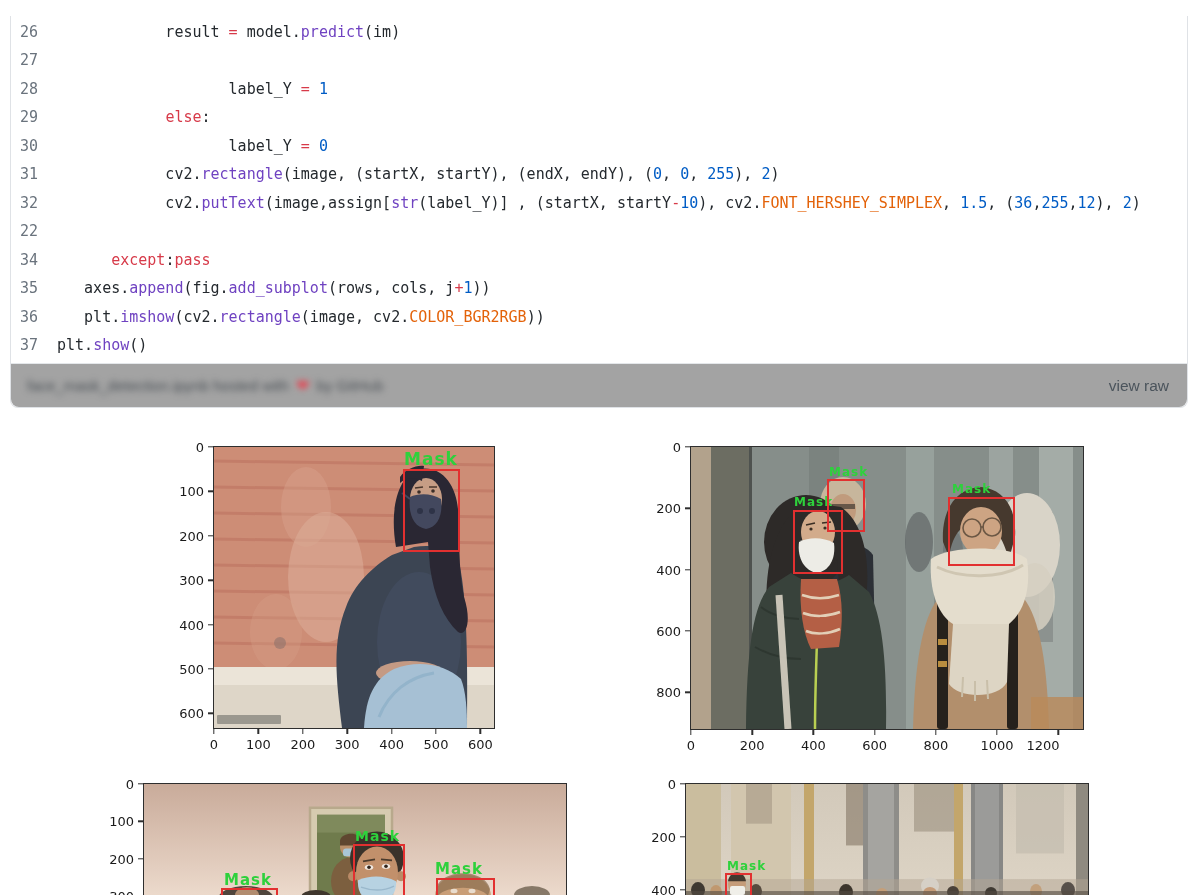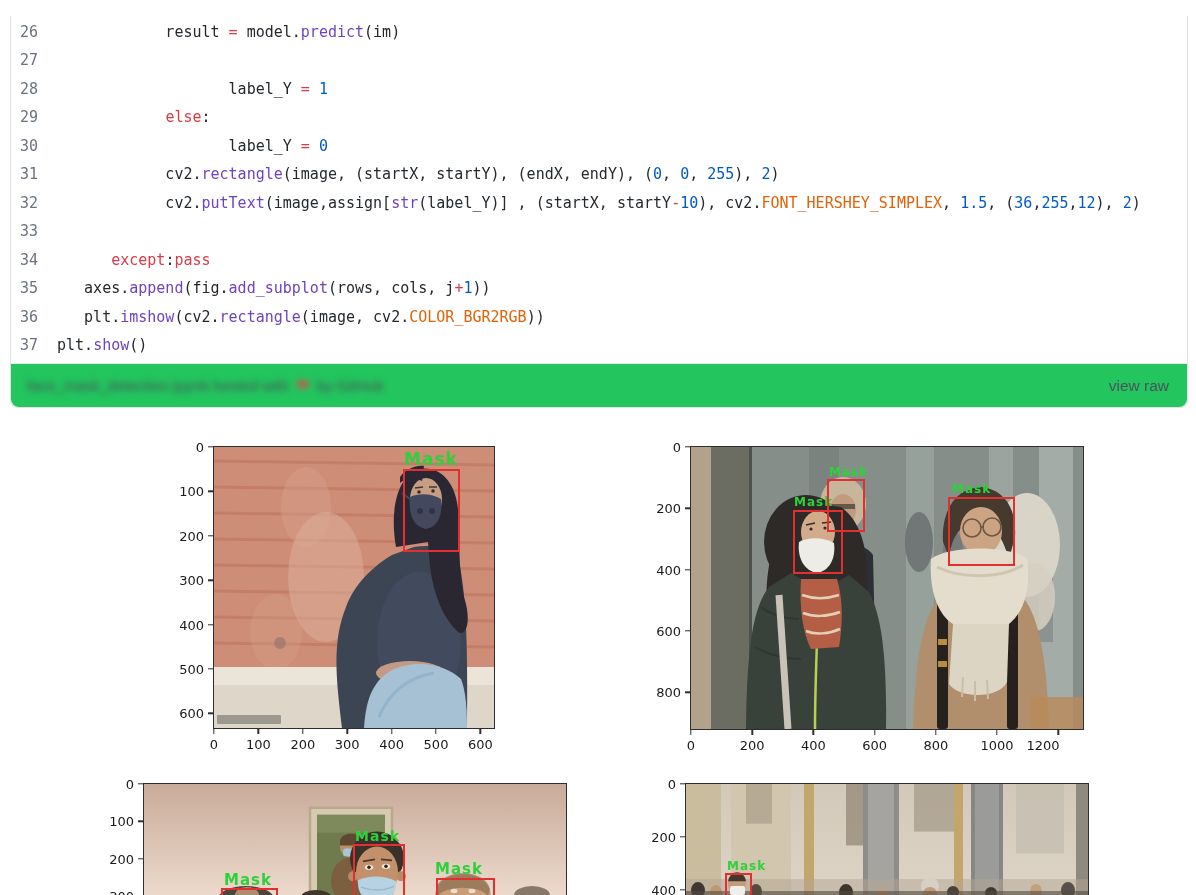--- a/index.html
+++ b/index.html
@@ -12,21 +12,21 @@
   .code-area{padding:2px 0 4px 0;background:#fff;
              font-family:"DejaVu Sans Mono","Liberation Mono",monospace;
              font-size:15px;line-height:28.45px;}
   .code-line{white-space:pre;display:flex;}
   .ln{display:inline-block;width:27px;text-align:right;color:#6a737d;flex:0 0 27px;
       user-select:none;}
   .ct{margin-left:19px;color:#24292e;}
   .tk-p{color:#24292e}.tk-k{color:#d73a49}.tk-f{color:#6f42c1}
   .tk-n{color:#005cc5}.tk-o{color:#e36209}
 
-  .gist-footer{height:43px;background:#22c55e;border-top:1px solid #e4e7ea;
+  .gist-footer{height:43px;background:#a3a3a3;border-top:1px solid #e4e7ea;
                border-radius:0 0 8px 8px;display:flex;align-items:center;
                justify-content:space-between;padding:0 18px 0 16px;}
   .blurline{filter:blur(3px);color:#4a5056;font-size:15px;white-space:nowrap;}
   .blurline .heart{color:#e8404f;font-size:16px;padding:0 3px;}
   .view-raw{color:#4b545c;font-size:15.5px;text-decoration:none;cursor:pointer;}
 
   
   .plot{position:absolute;}
   .img-area{position:absolute;left:0;top:0;border:1.2px solid #2e2e2e;background:#ddd;}
   .img-area svg{position:absolute;left:0;top:0;width:100%;height:100%;filter:blur(0.55px);}
@@ -49,21 +49,21 @@
 
 <section class="gist">
   <div class="code-area" id="code-lines">
       <div class="code-line"><span class="ln">26</span><span class="ct"><span class="tk-p">            result </span><span class="tk-k">=</span><span class="tk-p"> model.</span><span class="tk-f">predict</span><span class="tk-p">(im)</span></span></div>
       <div class="code-line"><span class="ln">27</span></div>
       <div class="code-line"><span class="ln">28</span><span class="ct"><span class="tk-p">                   label_Y </span><span class="tk-k">=</span><span class="tk-p"> </span><span class="tk-n">1</span></span></div>
       <div class="code-line"><span class="ln">29</span><span class="ct"><span class="tk-p">            </span><span class="tk-k">else</span><span class="tk-p">:</span></span></div>
       <div class="code-line"><span class="ln">30</span><span class="ct"><span class="tk-p">                   label_Y </span><span class="tk-k">=</span><span class="tk-p"> </span><span class="tk-n">0</span></span></div>
       <div class="code-line"><span class="ln">31</span><span class="ct"><span class="tk-p">            cv2.</span><span class="tk-f">rectangle</span><span class="tk-p">(image, (startX, startY), (endX, endY), (</span><span class="tk-n">0</span><span class="tk-p">, </span><span class="tk-n">0</span><span class="tk-p">, </span><span class="tk-n">255</span><span class="tk-p">), </span><span class="tk-n">2</span><span class="tk-p">)</span></span></div>
       <div class="code-line"><span class="ln">32</span><span class="ct"><span class="tk-p">            cv2.</span><span class="tk-f">putText</span><span class="tk-p">(image,assign[</span><span class="tk-f">str</span><span class="tk-p">(label_Y)] , (startX, startY</span><span class="tk-k">-</span><span class="tk-n">10</span><span class="tk-p">), cv2.</span><span class="tk-o">FONT_HERSHEY_SIMPLEX</span><span class="tk-p">, </span><span class="tk-n">1.5</span><span class="tk-p">, (</span><span class="tk-n">36</span><span class="tk-p">,</span><span class="tk-n">255</span><span class="tk-p">,</span><span class="tk-n">12</span><span class="tk-p">), </span><span class="tk-n">2</span><span class="tk-p">)</span></span></div>
-      <div class="code-line"><span class="ln">33</span><span class="ct">&nbsp;</span></div>
+      <div class="code-line"><span class="ln">22</span><span class="ct">&nbsp;</span></div>
       <div class="code-line"><span class="ln">34</span><span class="ct"><span class="tk-p">      </span><span class="tk-k">except</span><span class="tk-p">:</span><span class="tk-k">pass</span></span></div>
       <div class="code-line"><span class="ln">35</span><span class="ct"><span class="tk-p">   axes.</span><span class="tk-f">append</span><span class="tk-p">(fig.</span><span class="tk-f">add_subplot</span><span class="tk-p">(rows, cols, j</span><span class="tk-k">+</span><span class="tk-n">1</span><span class="tk-p">))</span></span></div>
       <div class="code-line"><span class="ln">36</span><span class="ct"><span class="tk-p">   plt.</span><span class="tk-f">imshow</span><span class="tk-p">(cv2.</span><span class="tk-f">rectangle</span><span class="tk-p">(image, cv2.</span><span class="tk-o">COLOR_BGR2RGB</span><span class="tk-p">))</span></span></div>
       <div class="code-line"><span class="ln">37</span><span class="ct"><span class="tk-p">plt.</span><span class="tk-f">show</span><span class="tk-p">()</span></span></div>
     </div>
   <div class="gist-footer">
     <span class="blurline"><span>face_mask_detection.ipynb hosted with</span> <span class="heart">❤</span> <span>by GitHub</span></span>
     <a class="view-raw">view raw</a>
   </div>
 </section>

